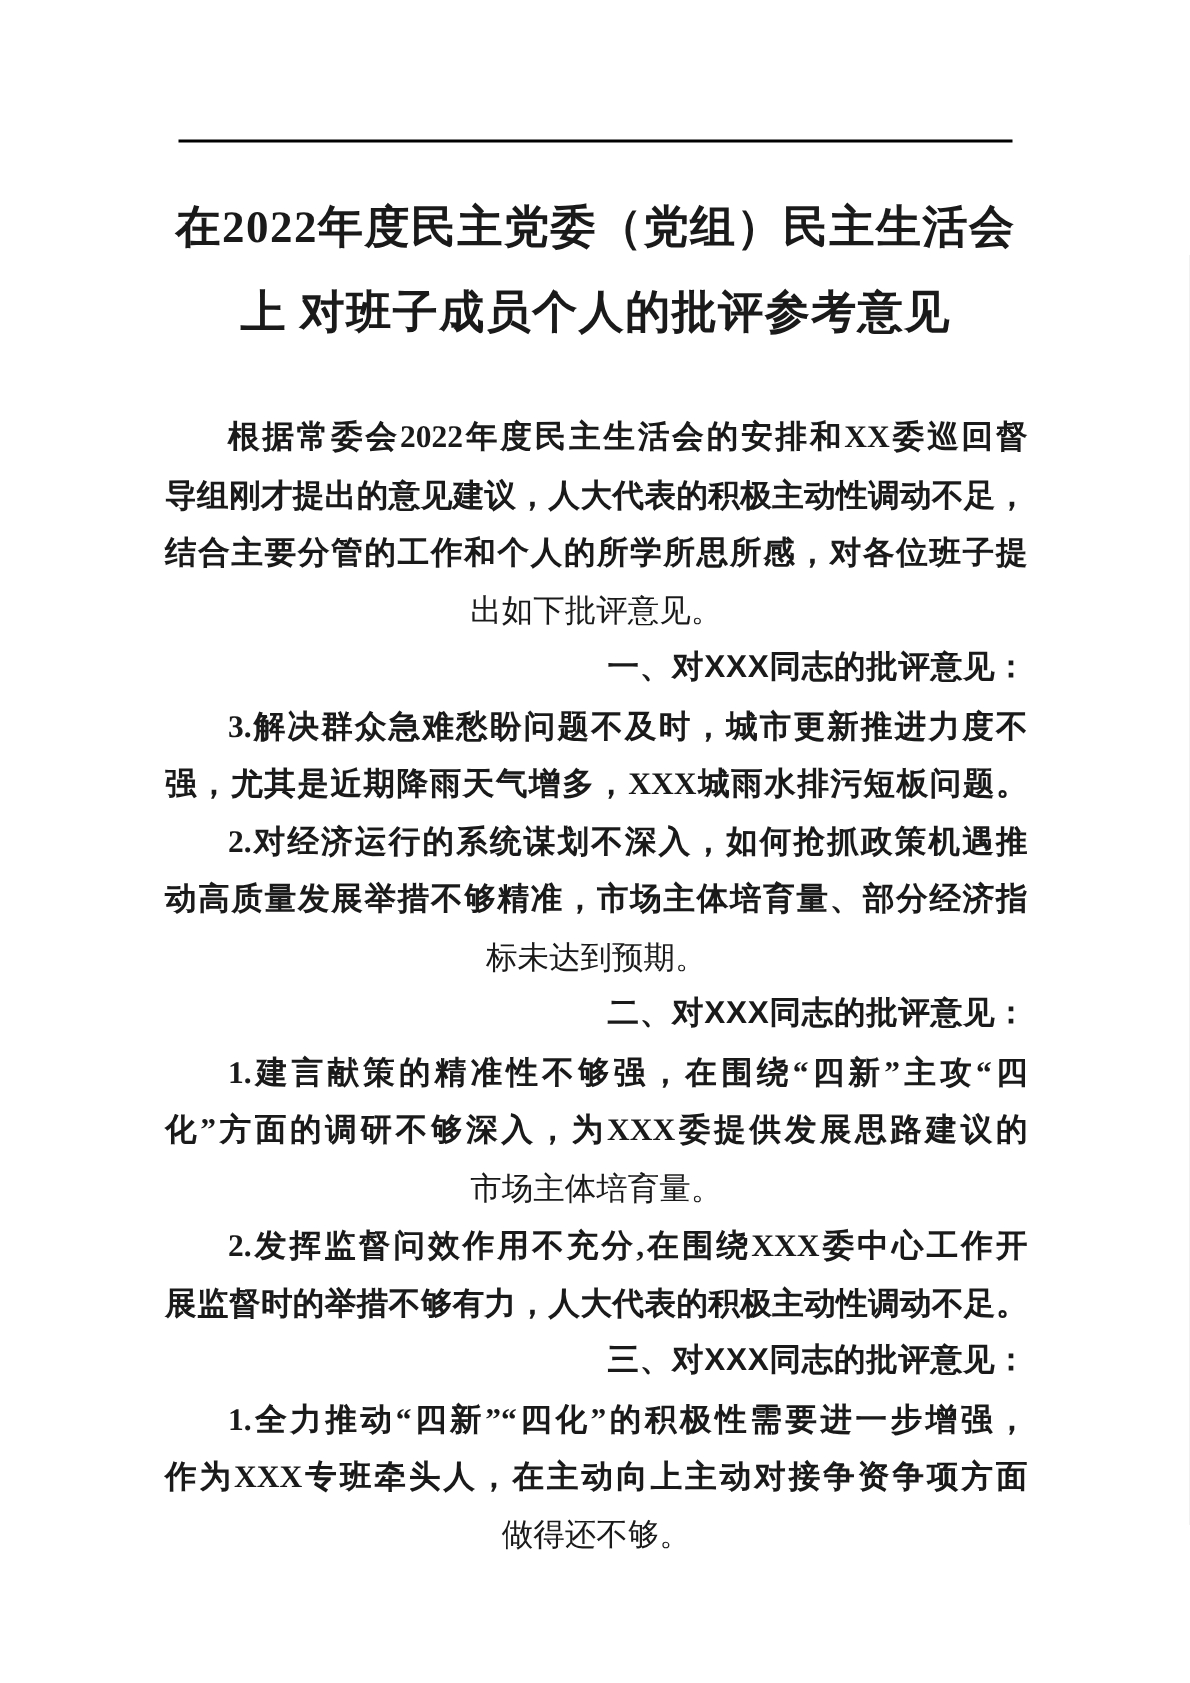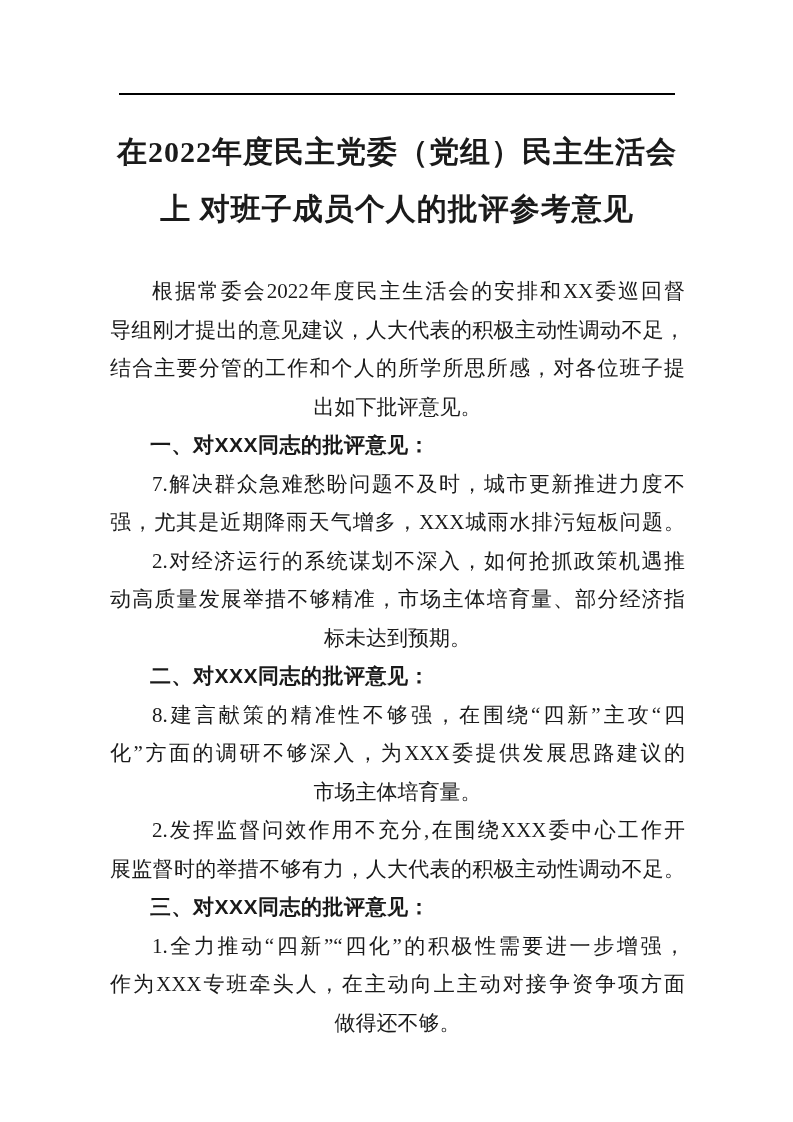--- a/index.html
+++ b/index.html
@@ -39,56 +39,57 @@
     width: 575px;
     font-size: 21px;
     line-height: 38.5px;
   }
   .line { width: 575px; white-space: normal; }
   .jl {
     text-align: justify;
     text-align-last: justify;
     -moz-text-align-last: justify;
     text-justify: inter-character;
+    font-weight: bold;
   }
   .first { text-indent: 42px; }
   .end { text-align: center; }
   .heading {
     font-family: "Liberation Sans", "DejaVu Sans", sans-serif;
     font-weight: bold;
     text-indent: 40px;
     letter-spacing: 0.5px;
-    text-align: left;
+    text-align: right;
   }
 </style>
 </head>
 <body>
 
 <div class="page">
 
   <div class="rule"></div>
 
   <div class="doc-title">
     <div class="title-line">在2022年度民主党委（党组）民主生活会</div>
     <div class="title-line">上 对班子成员个人的批评参考意见</div>
   </div>
 
   <div class="body-block">
     <div class="line jl first">根据常委会2022年度民主生活会的安排和XX委巡回督</div>
     <div class="line jl">导组刚才提出的意见建议，人大代表的积极主动性调动不足，</div>
     <div class="line jl">结合主要分管的工作和个人的所学所思所感，对各位班子提</div>
     <div class="line end">出如下批评意见。</div>
     <div class="line heading">一、对XXX同志的批评意见：</div>
-    <div class="line jl first">7.解决群众急难愁盼问题不及时，城市更新推进力度不</div>
+    <div class="line jl first">3.解决群众急难愁盼问题不及时，城市更新推进力度不</div>
     <div class="line jl">强，尤其是近期降雨天气增多，XXX城雨水排污短板问题。</div>
     <div class="line jl first">2.对经济运行的系统谋划不深入，如何抢抓政策机遇推</div>
     <div class="line jl">动高质量发展举措不够精准，市场主体培育量、部分经济指</div>
     <div class="line end">标未达到预期。</div>
     <div class="line heading">二、对XXX同志的批评意见：</div>
-    <div class="line jl first">8.建言献策的精准性不够强，在围绕“四新”主攻“四</div>
+    <div class="line jl first">1.建言献策的精准性不够强，在围绕“四新”主攻“四</div>
     <div class="line jl">化”方面的调研不够深入，为XXX委提供发展思路建议的</div>
     <div class="line end">市场主体培育量。</div>
     <div class="line jl first">2.发挥监督问效作用不充分,在围绕XXX委中心工作开</div>
     <div class="line jl">展监督时的举措不够有力，人大代表的积极主动性调动不足。</div>
     <div class="line heading">三、对XXX同志的批评意见：</div>
     <div class="line jl first">1.全力推动“四新”“四化”的积极性需要进一步增强，</div>
     <div class="line jl">作为XXX专班牵头人，在主动向上主动对接争资争项方面</div>
     <div class="line end">做得还不够。</div>
   </div>
 

